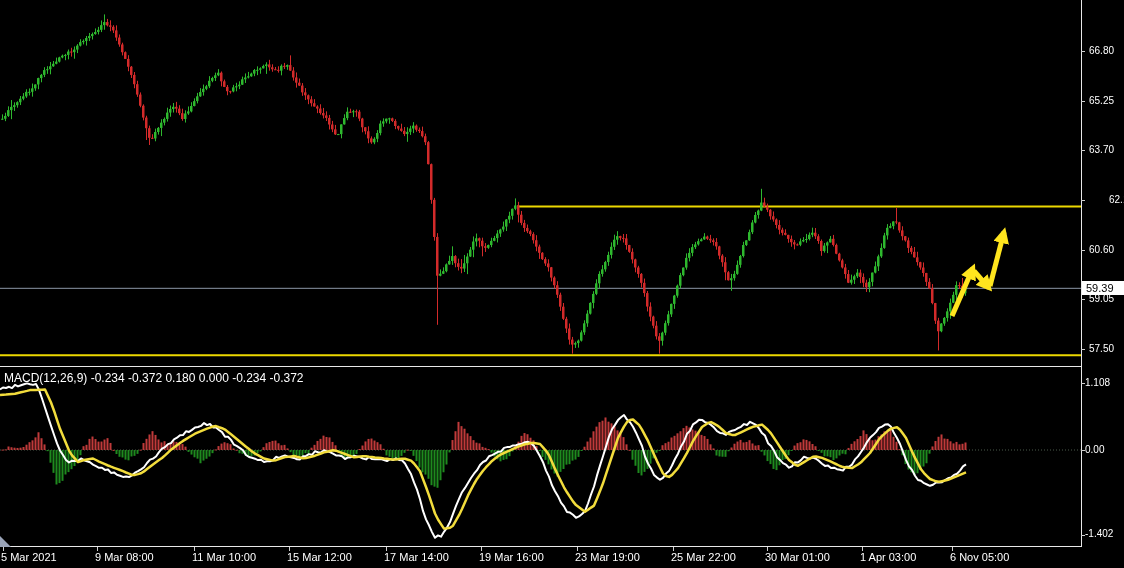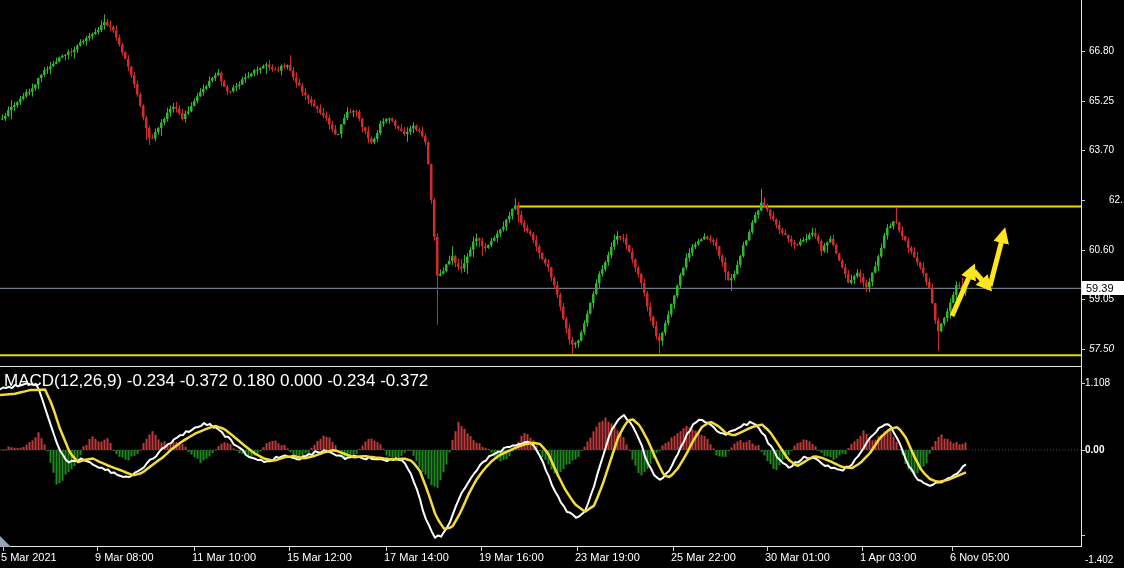--- a/index.html
+++ b/index.html
@@ -1,21 +1,21 @@
 <!DOCTYPE html>
 <html><head>
 <meta charset="utf-8">
 <style>
   html,body{margin:0;padding:0;background:#000;}
   #screen{position:relative;width:1124px;height:568px;background:#000;overflow:hidden;
           font-family:"Liberation Sans",sans-serif;color:#fff;}
   .abs{position:absolute;}
   #symbol-label{left:4px;top:3px;font-size:12px;z-index:5;white-space:nowrap;}
   #symbol-label .tri{font-size:9px;position:relative;top:-1px;margin-right:4px;}
-  #macd-label{left:4px;top:371px;font-size:17px;z-index:5;white-space:nowrap;}
+  #macd-label{left:4px;top:371px;font-size:12px;z-index:5;white-space:nowrap;}
   #main-svg{left:0;top:0;z-index:1;}
   #macd-svg{left:0;top:368px;z-index:1;}
   .hborder{background:#e8e8e8;height:1px;z-index:3;}
   #right-border{left:1081px;top:0;width:1px;height:547px;background:#e8e8e8;z-index:3;}
   .axis-label{font-size:10px;color:#fff;z-index:4;white-space:nowrap;}
   .tick-dash{background:#cfcfcf;z-index:4;}
   #price-badge{left:1082px;width:42px;height:14px;background:#fff;color:#000;
                font-size:11px;line-height:14px;text-align:left;padding-left:4px;z-index:6;box-sizing:border-box;}
   #date-axis{left:0;top:548px;width:920px;height:20px;z-index:4;}
   .date-label{position:absolute;top:3px;font-size:11px;color:#fff;white-space:nowrap;}
@@ -1062,21 +1062,21 @@
     <div class="abs axis-label" style="left: 1089px; top: 94.8px;">65.25</div>
     <div class="abs tick-dash" style="left: 1081px; top: 100.8px; width: 4px; height: 1px;"></div>
     <div class="abs axis-label" style="left: 1089px; top: 144.4px;">63.70</div>
     <div class="abs tick-dash" style="left: 1081px; top: 150.4px; width: 4px; height: 1px;"></div>
     <div class="abs axis-label" style="left: 1089px; top: 194px; margin-left: 20px;">62.15</div>
     <div class="abs tick-dash" style="left: 1081px; top: 200px; width: 4px; height: 1px;"></div>
     <div class="abs axis-label" style="left: 1089px; top: 243.6px;">60.60</div>
     <div class="abs tick-dash" style="left: 1081px; top: 249.6px; width: 4px; height: 1px;"></div>
     <div class="abs axis-label" style="left: 1089px; top: 293.2px;">59.05</div>
     <div class="abs tick-dash" style="left: 1081px; top: 299.2px; width: 4px; height: 1px;"></div>
-    <div class="abs axis-label" style="left: 1089px; top: 342.8px; font-style: italic;">57.50</div>
+    <div class="abs axis-label" style="left: 1089px; top: 342.8px;">57.50</div>
     <div class="abs tick-dash" style="left: 1081px; top: 348.8px; width: 4px; height: 1px;"></div>
     <div class="abs axis-label" style="left: 1085px; top: 376.999px;">1.108</div>
     <div class="abs tick-dash" style="left: 1081px; top: 382.999px; width: 4px; height: 1px;"></div>
-    <div class="abs axis-label" style="left: 1085px; top: 444px; font-weight: bold;">0.00</div>
+    <div class="abs axis-label" style="left: 1085px; top: 444px;">0.00</div>
     <div class="abs tick-dash" style="left: 1081px; top: 450px; width: 4px; height: 1px;"></div>
-    <div class="abs axis-label" style="left: 1085px; top: 554px;">-1.402</div>
+    <div class="abs axis-label" style="left: 1085px; top: 528px;">-1.402</div>
     <div class="abs tick-dash" style="left: 1081px; top: 534.779px; width: 4px; height: 1px;"></div>
   </div>
 
 </body></html>

